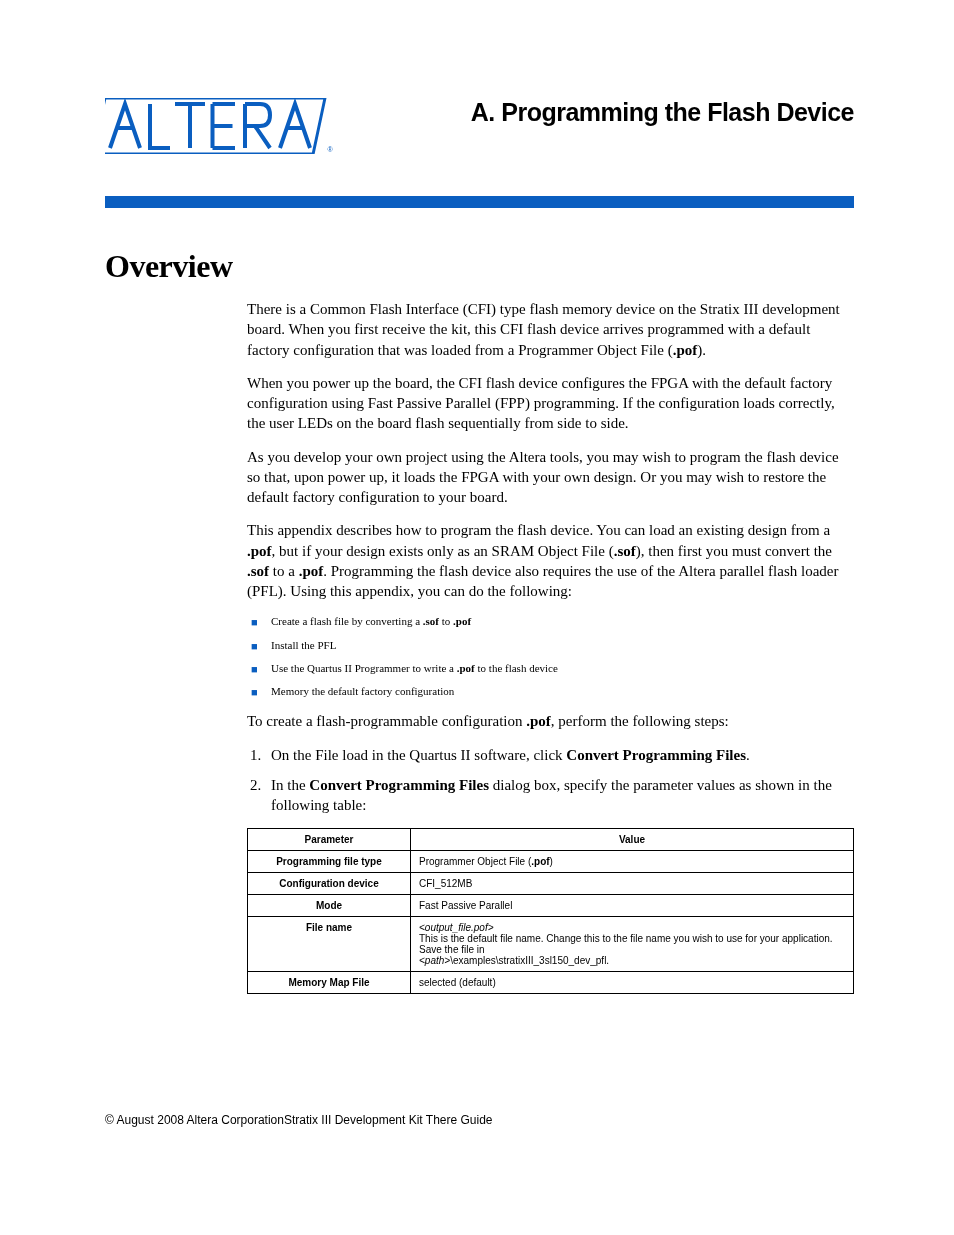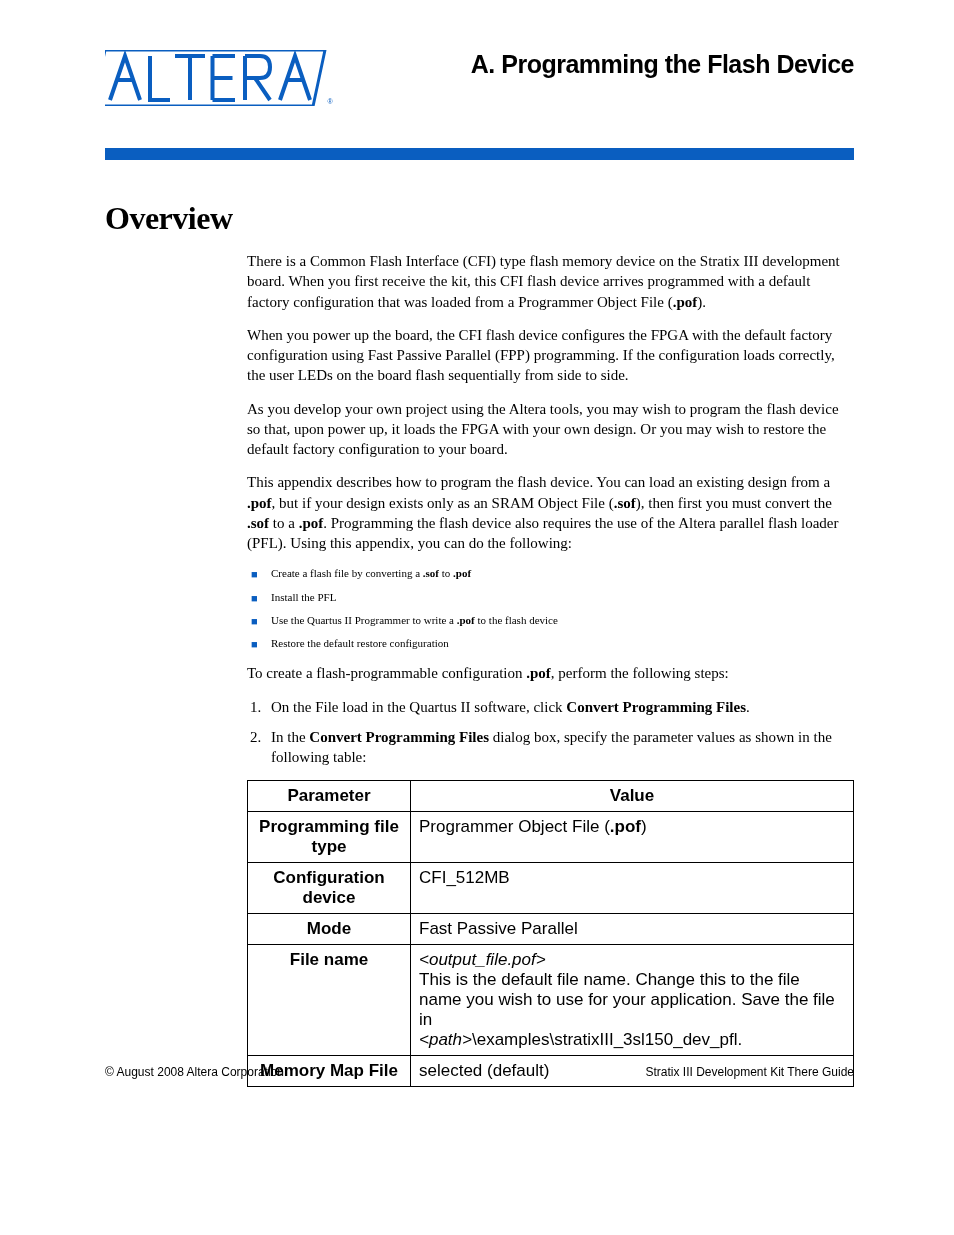--- a/index.html
+++ b/index.html
@@ -8,20 +8,21 @@
     font-family: Georgia, 'Times New Roman', serif;
     background: #fff;
     color: #000;
   }
   .page {
     width: 954px;
     height: 1107px;
     position: relative;
     box-sizing: border-box;
     padding: 50px 100px 0 105px;
+    margin-top: 48px;
   }
   .header-row {
     display: flex;
     justify-content: space-between;
     align-items: flex-start;
   }
   .logo {
     width: 230px;
     height: 56px;
   }
@@ -93,21 +94,21 @@
     content: counter(item) ".";
     position: absolute;
     left: 3px;
     top: 0;
   }
   .b { font-weight: bold; }
   table.param-table {
     width: 100%;
     border-collapse: collapse;
     font-family: Arial, Helvetica, sans-serif;
-    font-size: 17px;
+    font-size: 10px;
     margin-top: 4px;
   }
   table.param-table th, table.param-table td {
     border: 1px solid #000;
     padding: 5px 8px;
     vertical-align: top;
     text-align: left;
   }
   table.param-table th {
     font-weight: 900;
@@ -117,21 +118,21 @@
     font-weight: 900;
     width: 146px;
     text-align: center;
   }
   .footer {
     position: absolute;
     bottom: 28px;
     left: 105px;
     right: 100px;
     display: flex;
-    justify-content: space-between;
+    justify-content: flex-start;
     font-family: Arial, Helvetica, sans-serif;
     font-size: 12px;
   }
 </style>
 </head>
 <body>
 
 <div class="page">
 
   <div class="header-row">
@@ -159,21 +160,21 @@
   <div class="body-block">
     <p><span>There is a Common Flash Interface (CFI) type flash memory device on the Stratix III development board. When you first receive the kit, this CFI flash device arrives programmed with a default factory configuration that was loaded from a Programmer Object File (</span><span class="b">.pof</span><span>).</span></p>
     <p>When you power up the board, the CFI flash device configures the FPGA with the default factory configuration using Fast Passive Parallel (FPP) programming. If the configuration loads correctly, the user LEDs on the board flash sequentially from side to side.</p>
     <p>As you develop your own project using the Altera tools, you may wish to program the flash device so that, upon power up, it loads the FPGA with your own design. Or you may wish to restore the default factory configuration to your board.</p>
     <p><span>This appendix describes how to program the flash device. You can load an existing design from a </span><span class="b">.pof</span><span>, but if your design exists only as an SRAM Object File (</span><span class="b">.sof</span><span>), then first you must convert the </span><span class="b">.sof</span><span> to a </span><span class="b">.pof</span><span>. Programming the flash device also requires the use of the Altera parallel flash loader (PFL). Using this appendix, you can do the following:</span></p>
 
     <ul class="bullet-list">
       <li><span>Create a flash file by converting a </span><span class="b">.sof</span><span> to </span><span class="b">.pof</span></li>
       <li>Install the PFL</li>
       <li><span>Use the Quartus II Programmer to write a </span><span class="b">.pof</span><span> to the flash device</span></li>
-      <li>Restore the default restore configuration</li>
+      <li>Memory the default factory configuration</li>
     </ul>
   </div>
 
 
   <div class="body-block">
     <p><span>To create a flash-programmable configuration </span><span class="b">.pof</span><span>, perform the following steps:</span></p>
 
     <ol class="num-list">
       <li><span>On the File load in the Quartus II software, click </span><span class="b">Convert Programming Files</span><span>.</span></li>
       <li><span>In the </span><span class="b">Convert Programming Files</span><span> dialog box, specify the parameter values as shown in the following table:</span></li>

